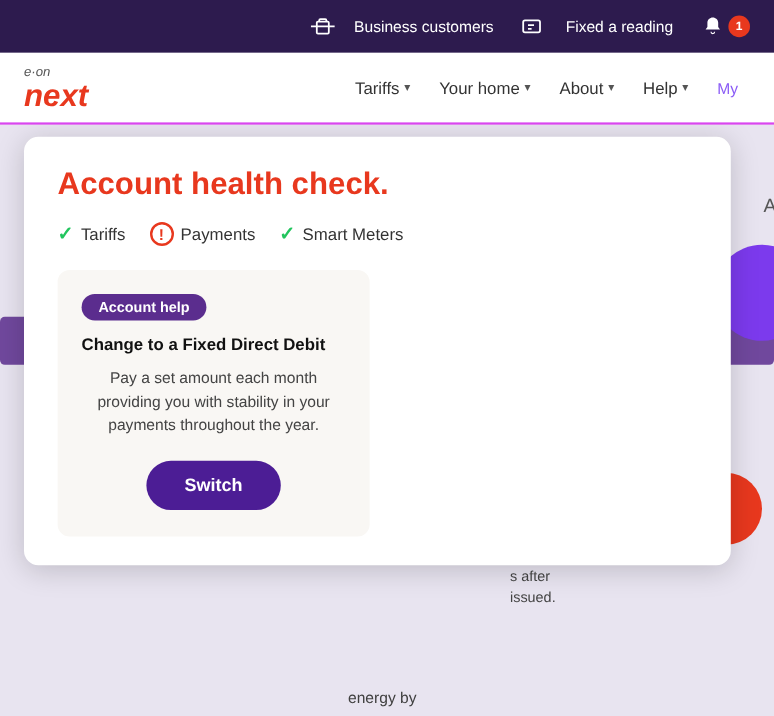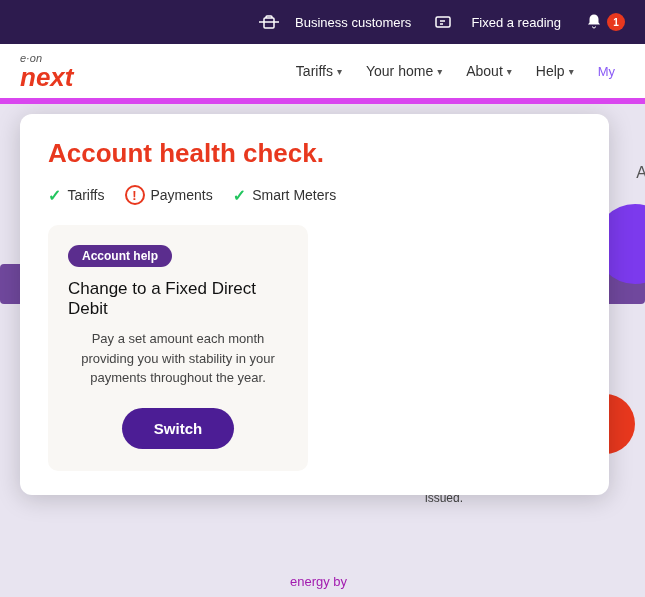--- a/index.html
+++ b/index.html
@@ -43,21 +43,21 @@
       font-weight: bold;
     }
 
     
     .navbar {
       background: white;
       height: 60px;
       display: flex;
       align-items: center;
       padding: 0 20px;
-      border-bottom: 6px solid #d946ef;
+      border-bottom: 2px solid #d946ef;
     }
     .logo {
       margin-right: auto;
       display: flex;
       flex-direction: column;
       line-height: 1;
     }
     .logo-eon {
       font-size: 11px;
       color: #555;
@@ -260,22 +260,22 @@
       color: white;
       border-radius: 20px;
       padding: 4px 14px;
       font-size: 12px;
       font-weight: 600;
       display: inline-block;
       margin-bottom: 12px;
     }
 
     .inner-card-title {
-      font-size: 17px;
-      font-weight: 400;
+      font-size: 14px;
+      font-weight: 700;
       color: #111;
       margin-bottom: 10px;
     }
 
     .inner-card-desc {
       font-size: 13px;
       color: #444;
       line-height: 1.5;
       margin-bottom: 20px;
       text-align: center;
@@ -292,21 +292,21 @@
       cursor: pointer;
       display: block;
       margin: 0 auto;
     }
 
     .bottom-energy-text {
       position: absolute;
       bottom: 8px;
       left: 290px;
       font-size: 13px;
-      color: #a21caf;
+      color: #404040;
     }
 
     .bottom-payment-text {
       position: absolute;
       bottom: 90px;
       right: 20px;
       font-size: 12px;
       color: #444;
       width: 200px;
       line-height: 1.5;

